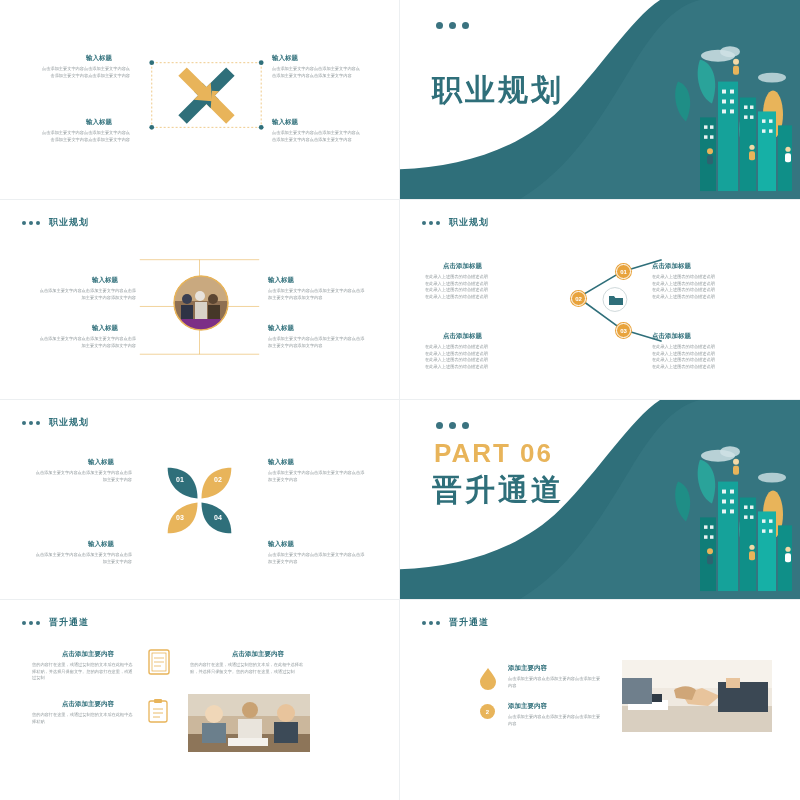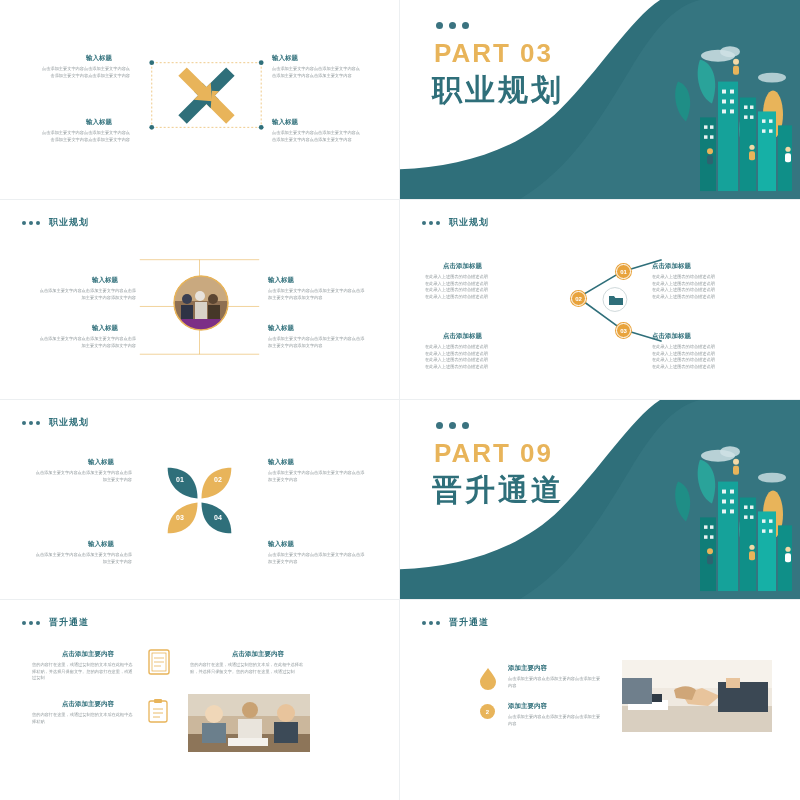--- a/index.html
+++ b/index.html
@@ -137,21 +137,20 @@
         <circle cx="336" cy="62" r="3" fill="#f2d9a6"></circle>
           <rect x="333" y="66" width="6" height="9" rx="2" fill="#e8b45a"></rect>
       </g>
     </svg>
 
     <div class="part-dots">
       <span class="d"></span>
       <span class="d"></span>
       <span class="d"></span>
     </div>
-    <div class="part-num">PART 03</div>
     <div class="part-cn">职业规划</div>
   </div>
 
   <div class="slide">
     <div class="hdr">
       <div class="dots">
         <span class="dot"></span>
         <span class="dot"></span>
         <span class="dot"></span>
       </div>
@@ -328,21 +327,21 @@
           <rect x="385" y="154" width="6" height="9" rx="2" fill="#ffffff"></rect>
         <circle cx="336" cy="62" r="3" fill="#f2d9a6"></circle>
           <rect x="333" y="66" width="6" height="9" rx="2" fill="#e8b45a"></rect>
       </g>
     </svg>
     <div class="part-dots">
       <span class="d"></span>
       <span class="d"></span>
       <span class="d"></span>
     </div>
-    <div class="part-num">PART 09</div>
+    <div class="part-num">PART 06</div>
     <div class="part-cn">晋升通道</div>
   </div>
 
   <div class="slide row4">
     <div class="hdr">
       <div class="dots">
         <span class="dot"></span>
         <span class="dot"></span>
         <span class="dot"></span>
       </div>

